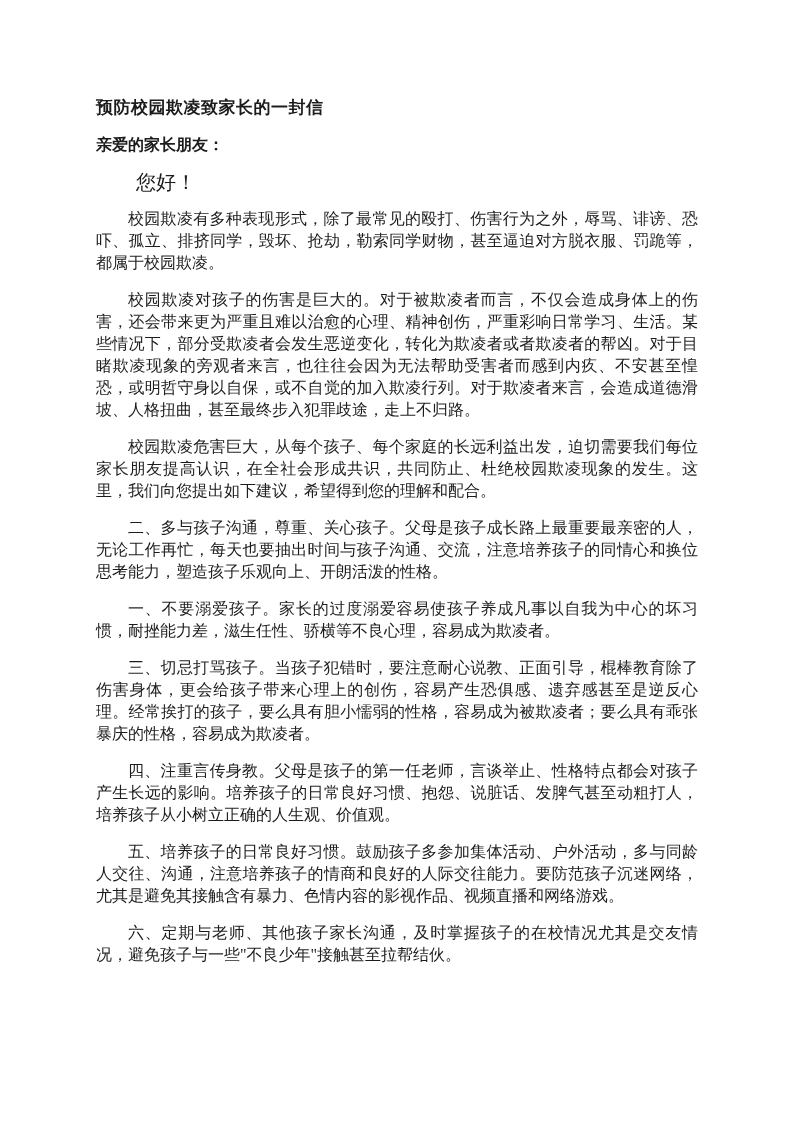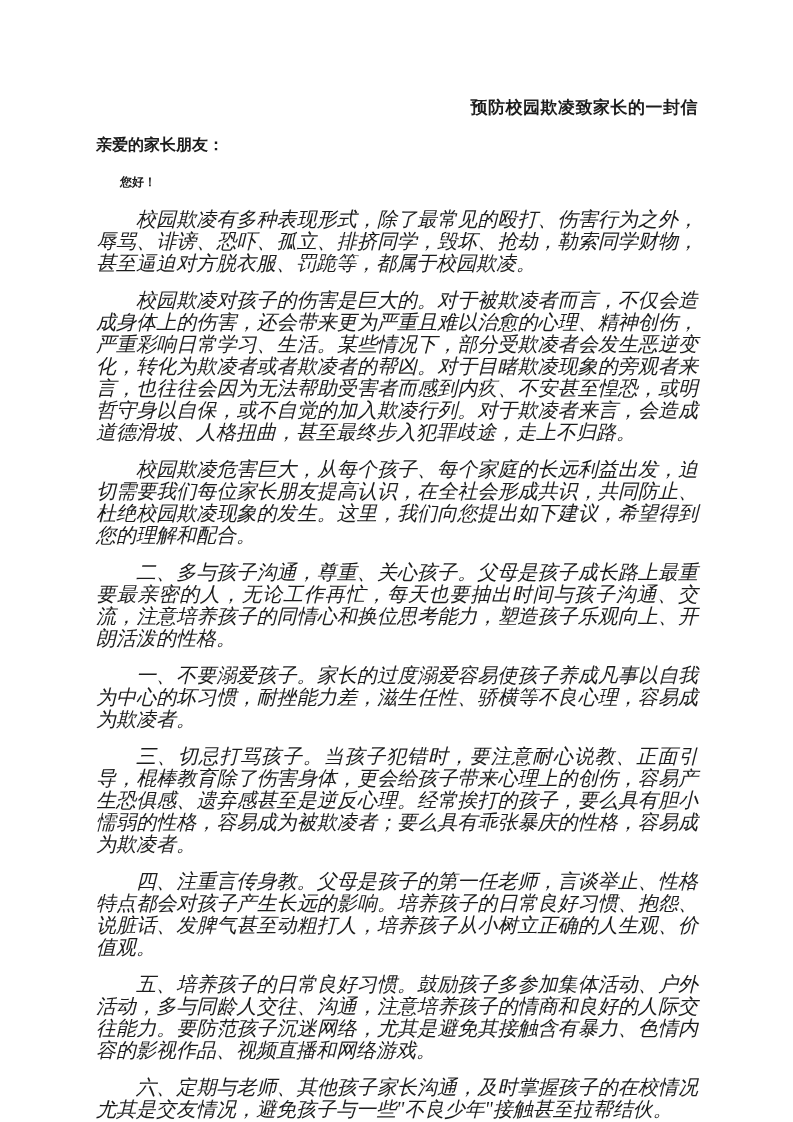--- a/index.html
+++ b/index.html
@@ -14,47 +14,46 @@
     height: 1122px;
     background: #ffffff;
     padding: 97px 95px 40px 96px;
     font-family: "Liberation Serif", "DejaVu Serif", serif;
     color: #1c1c1c;
     overflow: hidden;
   }
   .title {
     font-size: 17px;
     font-weight: bold;
-    text-align: right;
+    text-align: left;
     line-height: 22px;
     margin: 0 0 15px 0;
     letter-spacing: 0.5px;
   }
   .salutation {
     font-size: 16px;
     font-weight: bold;
     line-height: 22px;
     margin: 0 0 15px 0;
   }
   .greeting {
-    font-size: 12px;
-    font-weight: bold;
+    font-size: 20px;
+    font-weight: normal;
     line-height: 22px;
     margin: 0 0 15px 0;
     text-indent: 2em;
   }
   .body-para {
-    font-size: 20px;
+    font-size: 16px;
     line-height: 22px;
     margin: 0 0 15px 0;
     text-indent: 2em;
     text-align: justify;
     text-justify: inter-ideograph;
     word-break: break-all;
-    font-style: italic;
   }
 </style>
 </head>
 <body>
 
 <div class="page">
   <h1 class="title">预防校园欺凌致家长的一封信</h1>
 
   <p class="salutation">亲爱的家长朋友：</p>
 

